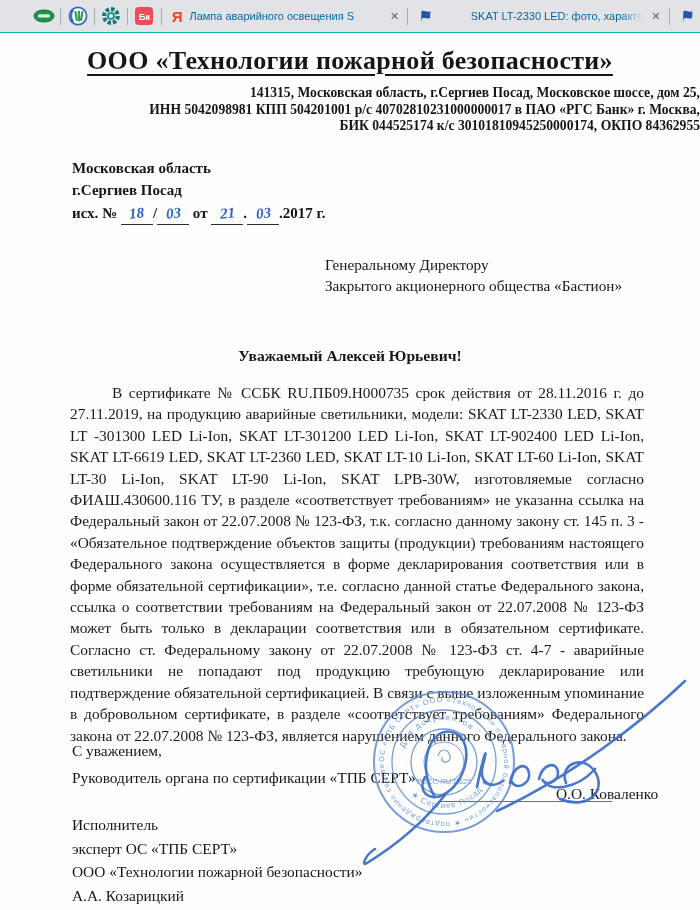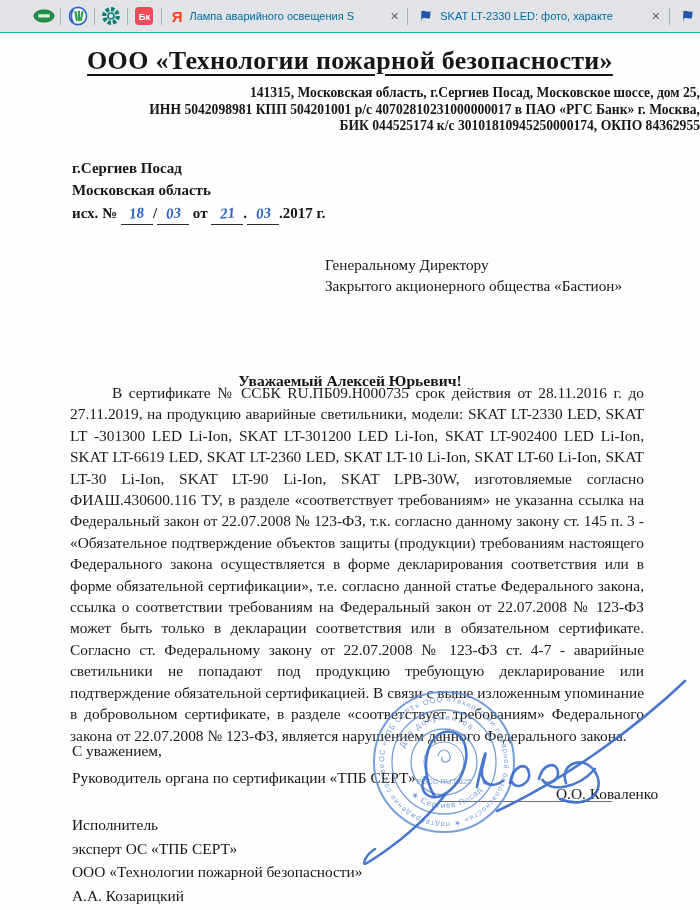--- a/index.html
+++ b/index.html
@@ -14,34 +14,34 @@
   .tab{height:32px;display:flex;align-items:center;padding:0 6px 0 10px;cursor:pointer;min-width:0;}
   .tab .fav{flex:0 0 auto;margin-right:7px;display:flex;align-items:center;}
   .tab .title{flex:1 1 auto;min-width:0;overflow:hidden;white-space:nowrap;position:relative;
               font-size:11px;color:#0369a1;}
   .tab .title::after{content:"";position:absolute;right:0;top:0;bottom:0;width:22px;
               background:linear-gradient(to right,rgba(225,227,230,0),#e1e3e6);}
   .close{flex:0 0 auto;margin-left:6px;font-size:11px;color:#5f6368;line-height:1;padding:2px;cursor:pointer;}
   .yicon{color:#fc3f1d;font-weight:bold;font-size:15px;font-family:"Liberation Sans",sans-serif;}
   .bk{width:18px;height:18px;background:#ef4b57;border-radius:4px;color:#fff;font-size:9.5px;
       font-weight:bold;display:flex;align-items:center;justify-content:center;}
-  .tab5{width:248px;} .tab6{width:264px;} .tab7{flex:1 1 auto;overflow:hidden;}
+  .tab5{width:248px;} .tab6{width:264px;text-align:right;} .tab7{flex:1 1 auto;overflow:hidden;}
   
   .doc{position:absolute;left:0;top:33px;width:700px;height:877px;background:#fefefe;color:#161616;}
   .abs{position:absolute;}
   .org-title{left:0;top:13px;width:700px;text-align:center;font-size:26px;font-weight:bold;
              letter-spacing:.3px;}
   .org-title span{text-decoration:underline;text-decoration-thickness:2px;text-underline-offset:5px;}
   .hdr{left:0;top:52px;width:700px;text-align:right;font-size:13.6px;font-weight:bold;line-height:16.5px;}
   .place{left:72px;top:124px;font-size:15px;font-weight:bold;line-height:22px;}
   .refline{margin-top:1px;}
   .hw{color:#2e62c6;font-style:italic;font-weight:bold;display:inline-block;transform:rotate(-5deg);}
   .blank{display:inline-block;border-bottom:1.6px solid #2d2d2d;padding:0 5px;min-width:22px;text-align:center;}
   .recipient{right:78px;top:222px;text-align:left;font-size:15.2px;line-height:20.5px;}
-  .salutation{left:0;top:314px;width:700px;text-align:center;font-size:15.6px;font-weight:bold;margin-top:25px;}
+  .salutation{left:0;top:314px;width:700px;text-align:center;font-size:15.6px;font-weight:bold;}
   .bodytext{left:70px;top:349px;width:574px;font-size:15.4px;line-height:21.4px;text-align:justify;
             text-indent:42px;color:#1a1a1a;}
   .closing{left:72px;top:709px;font-size:15.4px;}
   .signer-role{left:72px;top:736px;font-size:15.4px;}
   .sigline{left:440px;top:768px;width:172px;border-top:1.5px solid rgba(60,60,60,.75);}
   .signer-name{left:556px;top:752px;font-size:15.4px;}
   .executor{left:72px;top:780px;font-size:15.4px;line-height:23.6px;}
   .stamp-svg{left:368px;top:653px;opacity:.82;}
   .sig-svg{left:345px;top:632px;}
 </style>
@@ -116,22 +116,22 @@
       <span>ООО «Технологии пожарной безопасности»</span>
     </div>
 
     <div class="abs hdr">
       <div>141315, Московская область, г.Сергиев Посад, Московское шоссе, дом 25,</div>
       <div>ИНН 5042098981 КПП 504201001 р/с 40702810231000000017 в ПАО «РГС Банк» г. Москва,</div>
       <div>БИК 044525174 к/с 30101810945250000174, ОКПО 84362955</div>
     </div>
 
     <div class="abs place">
+      <div>Московская область</div>
       <div>г.Сергиев Посад</div>
-      <div>Московская область</div>
       <div class="refline">
         <span>исх. №</span>
         <span class="blank"><span class="hw">18</span></span><span>/</span><span class="blank"><span class="hw">03</span></span>
         <span>от</span>
         <span class="blank"><span class="hw">21</span></span><span>.</span><span class="blank"><span class="hw">03</span></span><span>.2017 г.</span>
       </div>
     </div>
 
     <div class="abs recipient">
       <div>Генеральному Директору</div>

